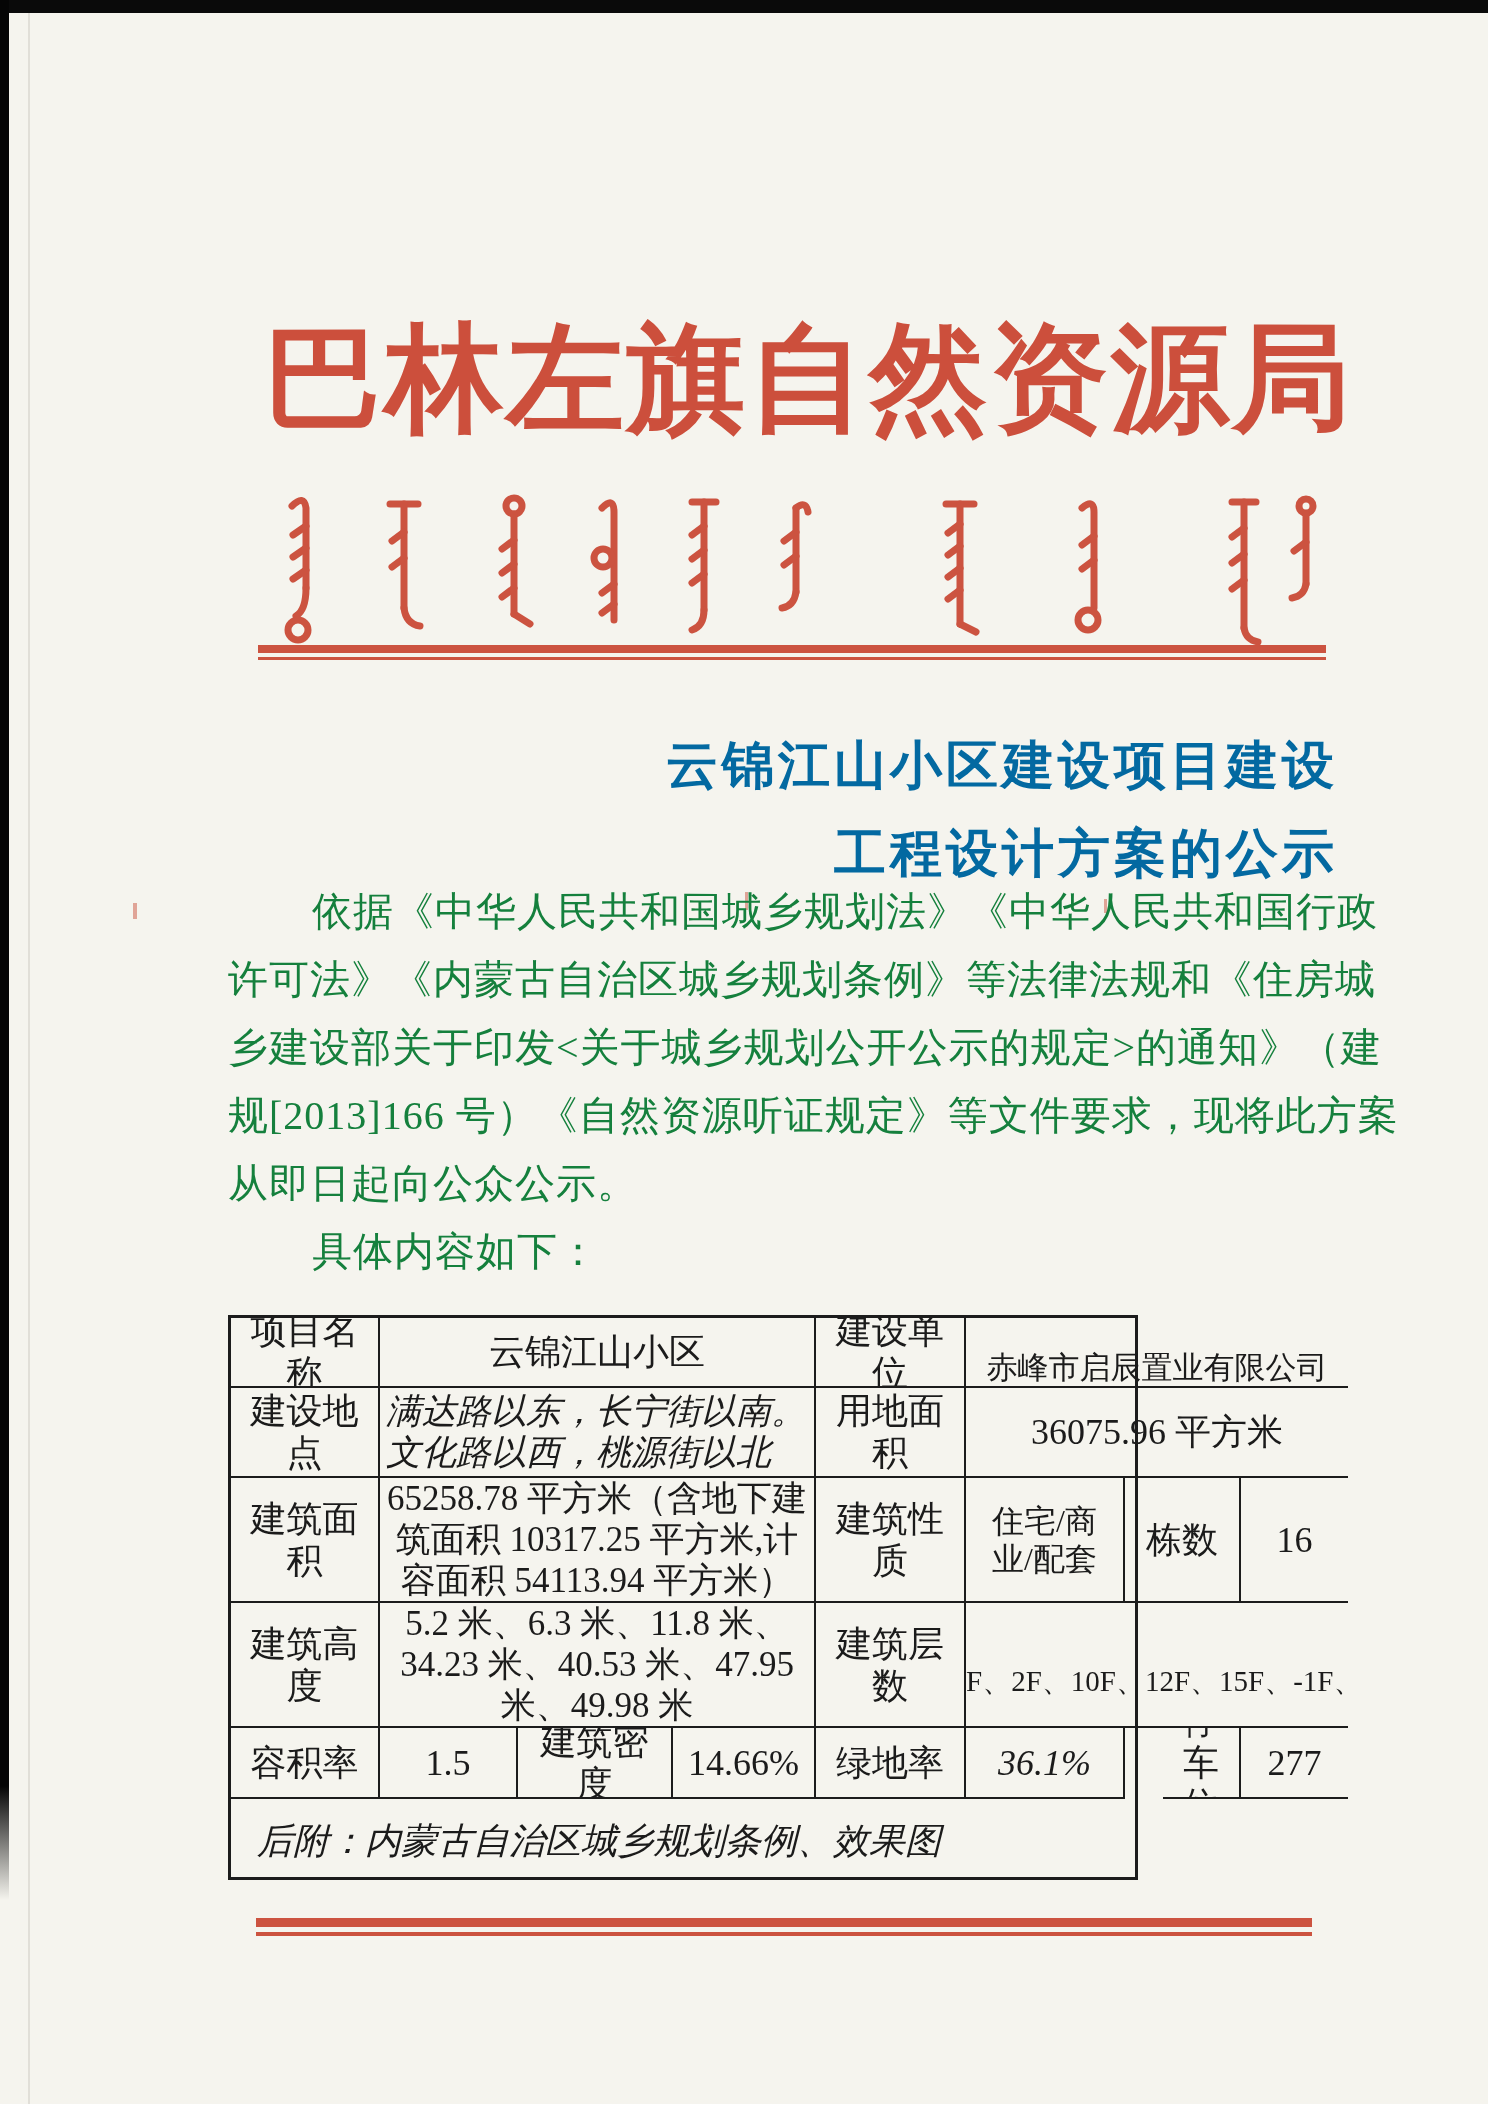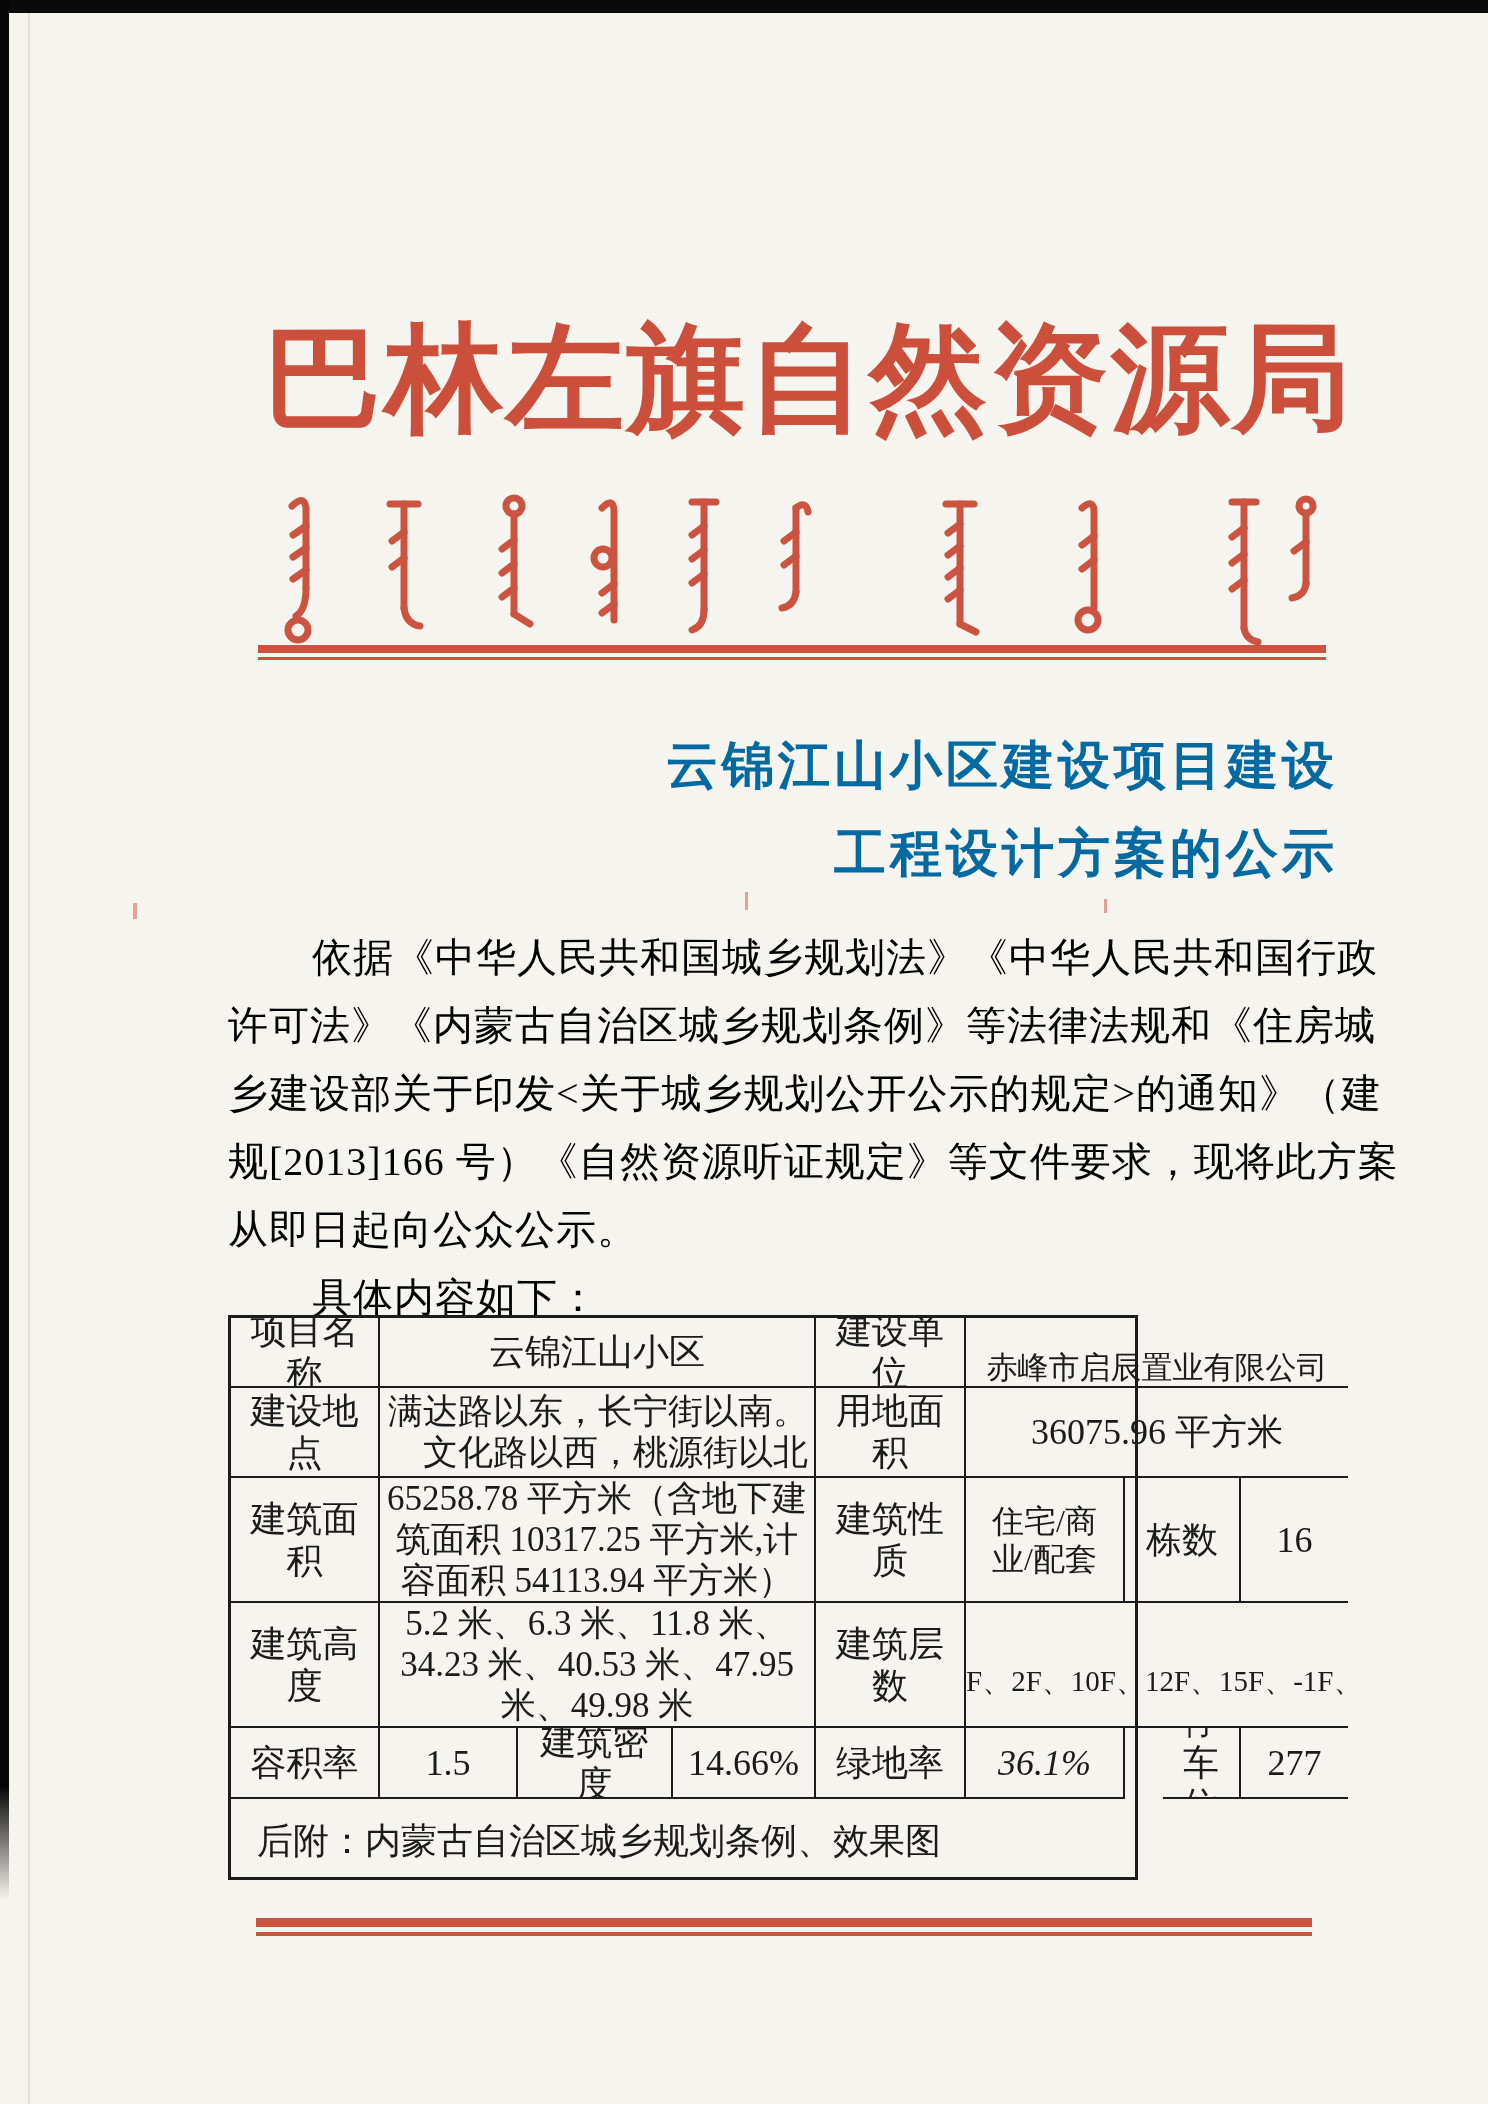--- a/index.html
+++ b/index.html
@@ -23,42 +23,42 @@
   .rule1a{left:258px;top:645px;width:1068px;height:8px;}
   .rule1b{left:258px;top:657px;width:1068px;height:3px;}
   .rule2a{left:256px;top:1918px;width:1056px;height:9px;}
   .rule2b{left:256px;top:1932px;width:1056px;height:4px;}
   .doc-title{
     position:absolute;left:248px;top:722px;width:1090px;text-align:right;
     font-size:52px;font-weight:bold;color:#0369a1;letter-spacing:4px;line-height:88px;
     white-space:nowrap;
   }
   .body-text{
-    position:absolute;left:228px;top:924px;width:1116px;
-    font-size:40px;line-height:68px;color:#000000;letter-spacing:1px;
+    position:absolute;left:228px;top:878px;width:1116px;
+    font-size:40px;line-height:68px;color:#15803d;letter-spacing:1px;
   }
   .body-text .ln{white-space:nowrap;}
   .body-text .indent{text-indent:84px;}
   .ntable{
     position:absolute;left:228px;top:1315px;width:910px;height:565px;
     display:grid;box-sizing:border-box;
     grid-template-columns:149px 138px 155px 143px 150px 137px 22px 116px 107px;
     grid-template-rows:70px 90px 125px 125px 71px 84px;
     border:3px solid #1c1c1c;background:transparent;
     font-size:36px;color:#1b1b1b;
   }
   .cell{
     border-right:2px solid #1c1c1c;border-bottom:2px solid #1c1c1c;
     display:flex;align-items:center;justify-content:center;
     text-align:center;padding:2px 6px;box-sizing:border-box;overflow:hidden;
     line-height:42px;
   }
   .cell.no-r{border-right:none;}
   .cell.no-b{border-bottom:none;}
-  .cell.left{justify-content:flex-start;text-align:right;}
+  .cell.left{justify-content:flex-start;text-align:left;font-style:italic;}
   .cell.vsm{font-size:35px;line-height:41px;}
   .cell.fs31{font-size:31px;}
   .cell.fs30{font-size:32px;line-height:38px;overflow-wrap:anywhere;}
   .cell.fs29{font-size:29px;}
   .cell.nowrap{white-space:nowrap;margin-top:32px;}
   .tick{position:absolute;background:rgba(204,83,64,.5);}
 </style>
 </head>
 <body>
 

